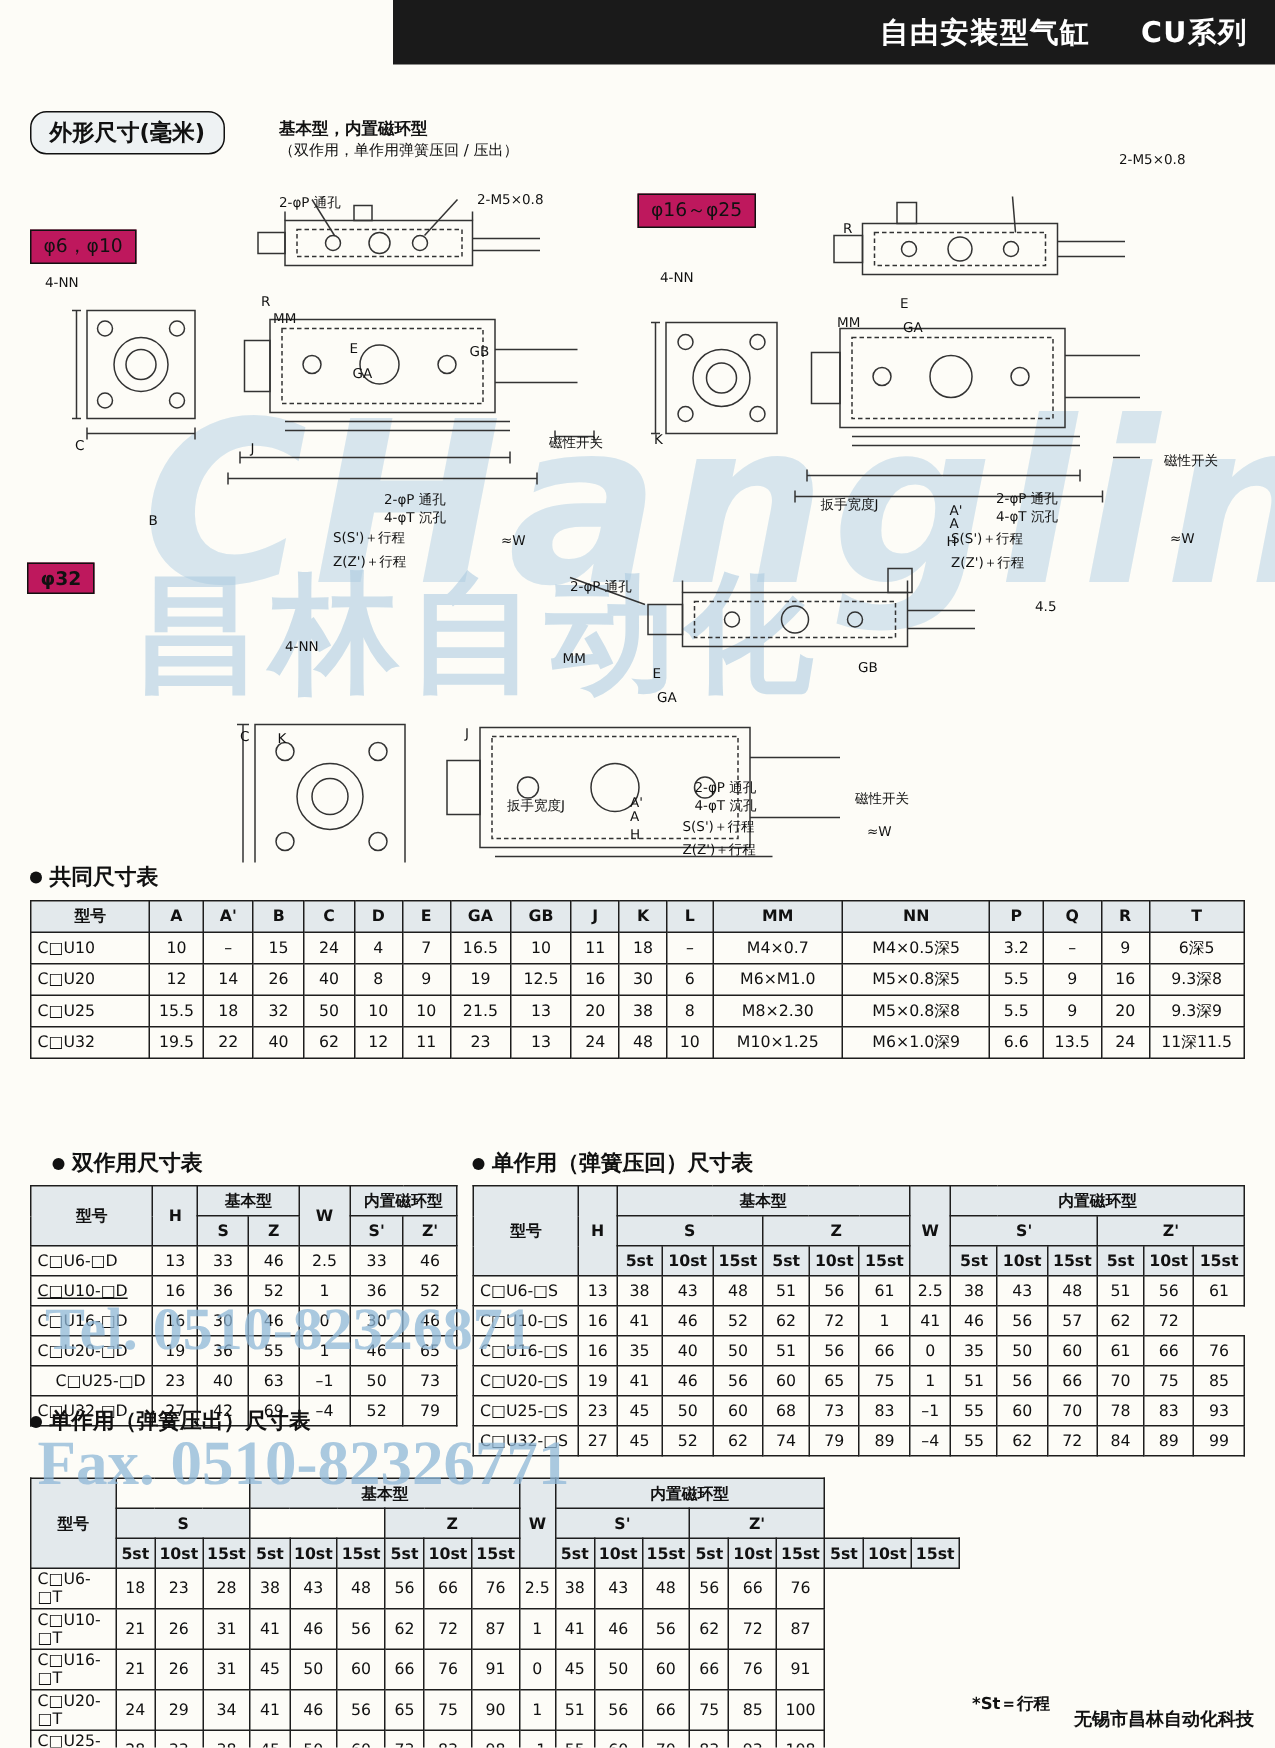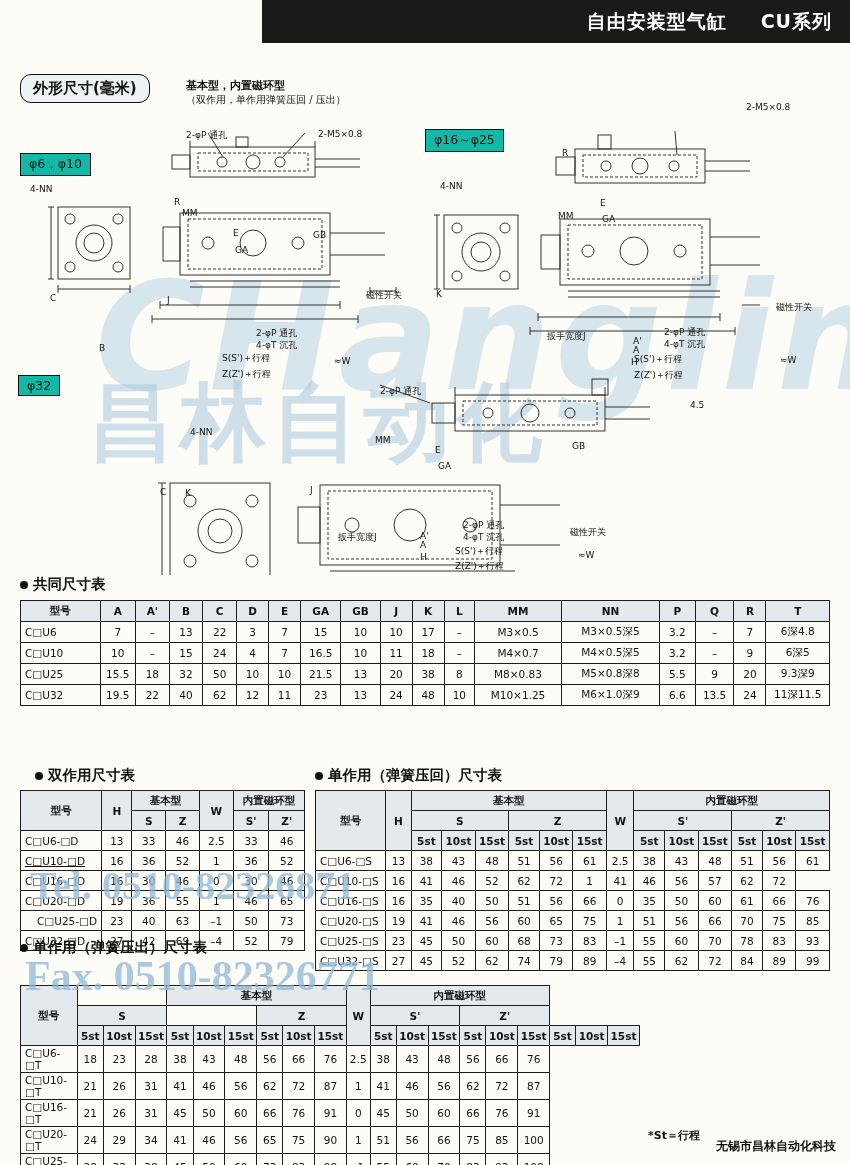--- a/index.html
+++ b/index.html
@@ -29,21 +29,21 @@
     display:inline-block;width:8px;height:8px;border-radius:50%;
     background:#111;margin-right:5px;
   }
 
   .dimbox{
     position:absolute;left:20px;top:74px;
     border:1.4px solid #111;border-radius:11px;
     padding:4px 12px;font-size:15px;font-weight:bold;background:#eef2f3;
   }
   .tagbox{
-    border:1.2px solid #111;padding:2px 8px;font-size:12.5px;background:#14b8a6;
+    border:1.2px solid #111;padding:2px 8px;font-size:12.5px;background:#be185d;
     display:inline-block;
   }
 
   
   .drawing{
     position:absolute;left:0;top:45px;width:850px;height:530px;
     overflow:hidden;
   }
   .wm{
     position:absolute;font-weight:bold;color:#b9d4e6;opacity:.55;
@@ -104,21 +104,21 @@
 
   <div class="lbl lbl-b" style="left:186px;top:33px;font-size:11px;">基本型，内置磁环型</div>
   <div class="lbl" style="left:186px;top:48px;font-size:10px;">（双作用，单作用弹簧压回 / 压出）</div>
 
   <div style="position:absolute;left:20px;top:108px;">
     <span class="tagbox">φ6，φ10</span>
   </div>
   <div style="position:absolute;left:425px;top:84px;">
     <span class="tagbox">φ16～φ25</span>
   </div>
-  <div style="position:absolute;left:18px;top:330px;">
+  <div style="position:absolute;left:18px;top:330px;font-weight:bold;">
     <span class="tagbox">φ32</span>
   </div>
 
   <svg width="420" height="230" style="position:absolute;left:40px;top:70px;">
     <g stroke="#333" fill="none" stroke-width="1">
 
       <rect x="150" y="32" width="125" height="30"></rect>
       <rect x="158" y="38" width="110" height="18" stroke-dasharray="3,2"></rect>
       <line x1="275" y1="44" x2="320" y2="44"></line>
       <line x1="275" y1="52" x2="320" y2="52"></line>
@@ -354,73 +354,73 @@
       <th style="width:88px">MM</th>
       <th style="width:104px">NN</th>
       <th style="width:34px">P</th>
       <th style="width:36px">Q</th>
       <th style="width:30px">R</th>
       <th style="width:66px">T</th>
     </tr>
   </thead>
   <tbody id="common-body">
       <tr>
-        <td style="text-align: left; padding-left: 4px;">C□U6</td>
-        <td>7</td>
-        <td>–</td>
-        <td>13</td>
-        <td>22</td>
-        <td>3</td>
-        <td>7</td>
-        <td>15</td>
-        <td>10</td>
-        <td>10</td>
-        <td>17</td>
-        <td>–</td>
-        <td>M3×0.5</td>
-        <td>M3×0.5深5</td>
-        <td>3.2</td>
-        <td>–</td>
-        <td>7</td>
-        <td>6深4.8</td>
-      </tr>
-      <tr>
         <td style="text-align: left; padding-left: 4px;">C□U10</td>
         <td>10</td>
         <td>–</td>
         <td>15</td>
         <td>24</td>
         <td>4</td>
         <td>7</td>
         <td>16.5</td>
         <td>10</td>
         <td>11</td>
         <td>18</td>
         <td>–</td>
         <td>M4×0.7</td>
         <td>M4×0.5深5</td>
         <td>3.2</td>
         <td>–</td>
         <td>9</td>
         <td>6深5</td>
       </tr>
       <tr>
+        <td style="text-align: left; padding-left: 4px;">C□U20</td>
+        <td>12</td>
+        <td>14</td>
+        <td>26</td>
+        <td>40</td>
+        <td>8</td>
+        <td>9</td>
+        <td>19</td>
+        <td>12.5</td>
+        <td>16</td>
+        <td>30</td>
+        <td>6</td>
+        <td>M6×M1.0</td>
+        <td>M5×0.8深5</td>
+        <td>5.5</td>
+        <td>9</td>
+        <td>16</td>
+        <td>9.3深8</td>
+      </tr>
+      <tr>
         <td style="text-align: left; padding-left: 4px;">C□U25</td>
         <td>15.5</td>
         <td>18</td>
         <td>32</td>
         <td>50</td>
         <td>10</td>
         <td>10</td>
         <td>21.5</td>
         <td>13</td>
         <td>20</td>
         <td>38</td>
         <td>8</td>
-        <td>M8×0.83</td>
+        <td>M8×2.30</td>
         <td>M5×0.8深8</td>
         <td>5.5</td>
         <td>9</td>
         <td>20</td>
         <td>9.3深9</td>
       </tr>
       <tr>
         <td style="text-align: left; padding-left: 4px;">C□U32</td>
         <td>19.5</td>
         <td>22</td>

